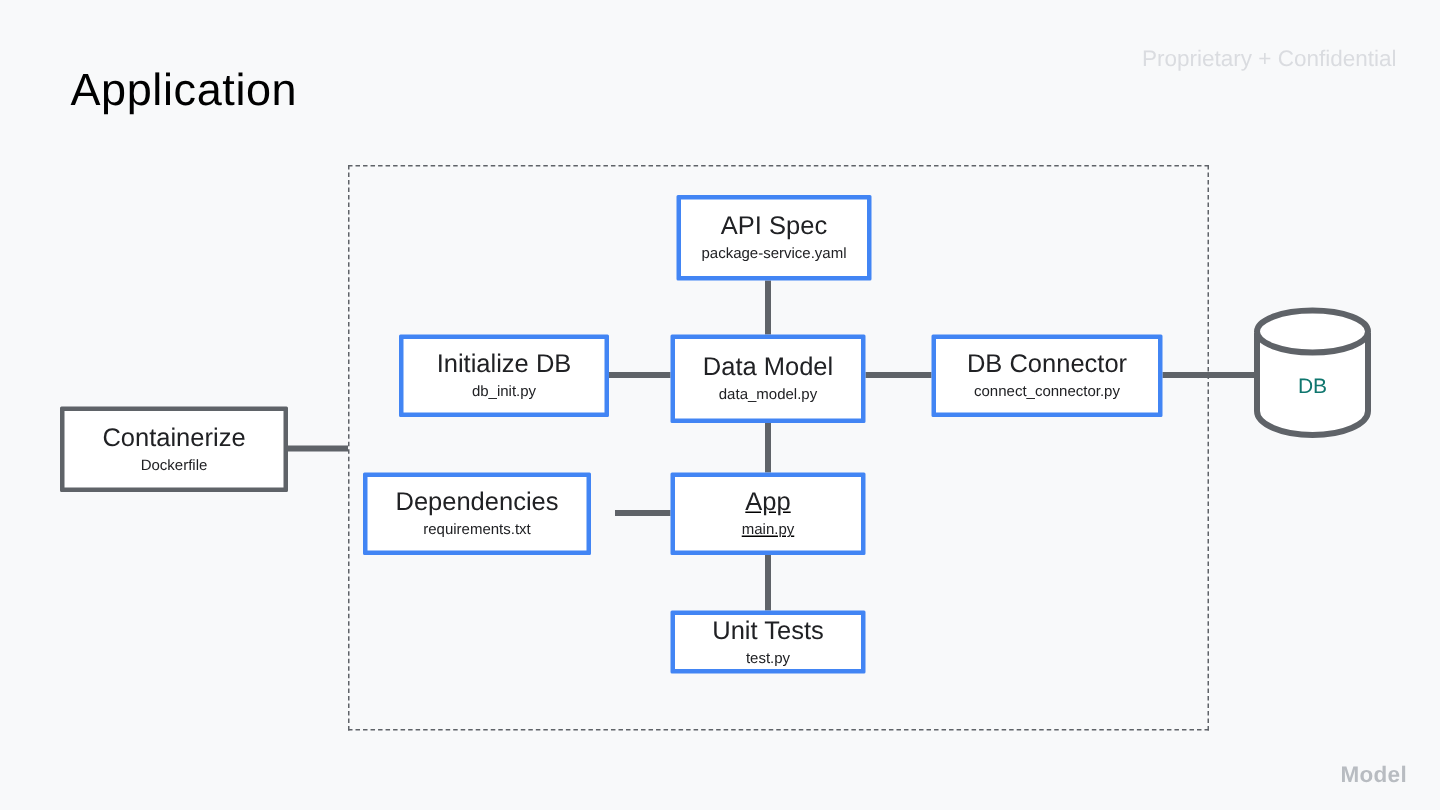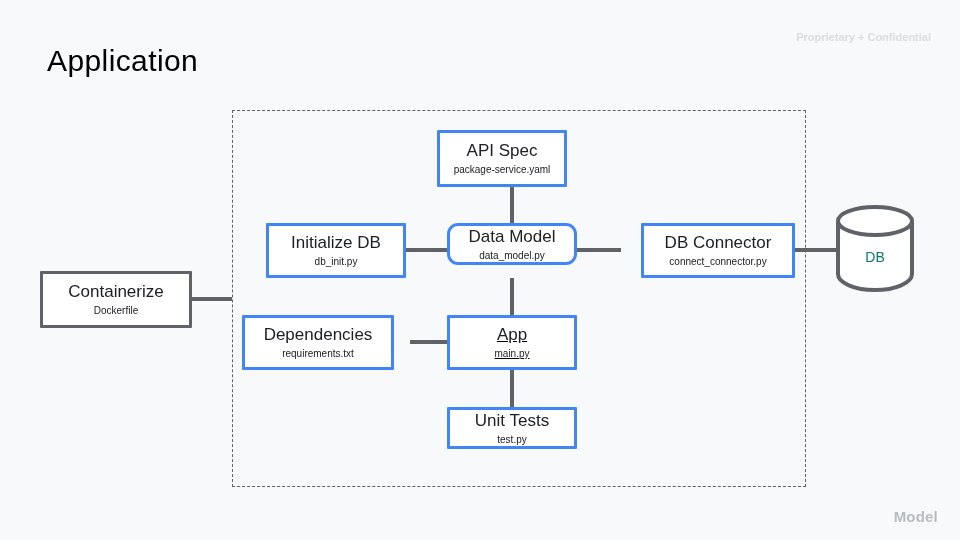--- a/index.html
+++ b/index.html
@@ -20,23 +20,23 @@
     top: 44px;
     font-size: 30px;
     letter-spacing: 0.4px;
     color: #000000;
     font-weight: 400;
   }
   .classification {
     position: absolute;
     top: 31px;
     right: 29px;
-    font-size: 11px;
+    font-size: 15px;
     color: #dadce0;
-    font-weight: 700;
+    font-weight: 400;
   }
   .brand-mark {
     position: absolute;
     right: 22px;
     bottom: 15px;
     font-size: 15px;
     font-weight: 700;
     letter-spacing: 0.2px;
     color: #b8bcc1;
   }
@@ -91,24 +91,24 @@
   .cylinder-label {
     position: absolute;
     left: 0;
     right: 0;
     top: 46px;
     text-align: center;
     font-size: 14px;
     color: #0f766e;
   }
   
-  .n-api-spec      { left: 437px; top: 130px; width: 130px; height: 57px; }
+  .n-api-spec      { left: 451px; top: 130px; width: 130px; height: 57px; }
   .n-initialize-db { left: 266px; top: 223px; width: 140px; height: 55px; }
-  .n-data-model    { left: 447px; top: 223px; width: 130px; height: 42px; border-radius: 11px; }
-  .n-db-connector  { left: 621px; top: 223px; width: 154px; height: 55px; margin-left: 20px; }
+  .n-data-model    { left: 447px; top: 223px; width: 130px; height: 59px; }
+  .n-db-connector  { left: 621px; top: 223px; width: 154px; height: 55px; }
   .n-containerize  { left: 40px;  top: 271px; width: 152px; height: 57px; }
   .n-dependencies  { left: 242px; top: 315px; width: 152px; height: 55px; }
   .n-app           { left: 447px; top: 315px; width: 130px; height: 55px; text-decoration: underline; }
   .n-unit-tests    { left: 447px; top: 407px; width: 130px; height: 42px; }
   
   .c-apispec-datamodel   { left: 510px; top: 187px; width: 4px;  height: 36px; }
   .c-initdb-datamodel    { left: 402px; top: 248px; width: 45px; height: 4px; }
   .c-datamodel-dbconn    { left: 577px; top: 248px; width: 44px; height: 4px; }
   .c-dbconn-db           { left: 775px; top: 248px; width: 63px; height: 4px; }
   .c-datamodel-app       { left: 510px; top: 278px; width: 4px;  height: 37px; }

